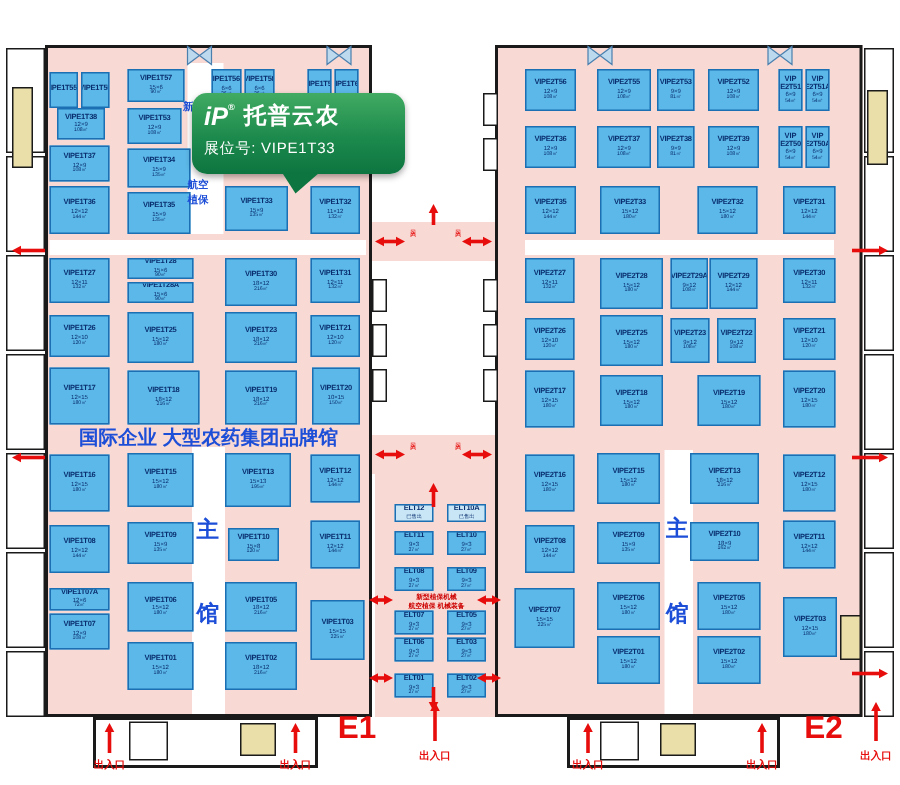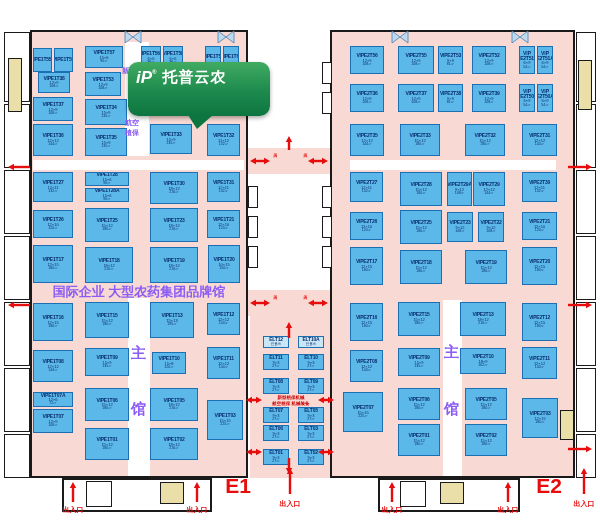--- a/index.html
+++ b/index.html
@@ -8,21 +8,21 @@
   .rect{position:absolute;box-sizing:border-box;}
   .booth{position:absolute;box-sizing:border-box;background:#5cb8e8;border:1px solid #1b6fb2;
          color:#0a2f70;display:flex;flex-direction:column;align-items:center;justify-content:center;
          text-align:center;line-height:1.08;overflow:hidden;}
   .booth.sold{background:#c9e6f6;}
   .booth .bid{font-weight:bold;font-size:5px;letter-spacing:-0.2px;}
   .booth .bpre{font-weight:bold;font-size:5px;}
   .booth .bsz{font-size:4px;}
   .booth .bar{font-size:3.5px;}
   .booth .bsub{font-size:3.5px;}
-  .txt{position:absolute;white-space:nowrap;color:#8b5cf6;}
+  .txt{position:absolute;white-space:nowrap;color:#1d4ed8;}
   .txt.v{writing-mode:vertical-rl;letter-spacing:0;}
   .txt.c{transform:translateX(-50%);}
   svg.overlay{position:absolute;left:0;top:0;pointer-events:none;z-index:40;}
   .banner{position:absolute;left:128px;top:62px;width:142px;height:54px;z-index:60;
           border-radius:10px;background:linear-gradient(180deg,#41ab62 0%,#1d8a4d 55%,#0d7540 100%);
           box-shadow:0 2px 4px rgba(0,0,0,0.35);color:#fff;padding:6px 8px;box-sizing:border-box;}
   .banner .row1{display:flex;align-items:center;gap:6px;}
   .banner .logo{font-style:italic;font-weight:bold;font-size:17px;line-height:1;}
   .banner .reg{font-size:6px;vertical-align:top;}
   .banner .btitle{font-weight:bold;font-size:15px;letter-spacing:1px;}
@@ -608,20 +608,21 @@
       <div class="txt c" style="left: 584px; top: 499px; font-size: 7px; font-weight: bold; color: rgb(230, 13, 12);">出入口</div>
       <div class="txt c" style="left: 238px; top: 474px; font-size: 21px; font-weight: bold; color: rgb(230, 13, 12);">E1</div>
       <div class="txt c" style="left: 549px; top: 474px; font-size: 21px; font-weight: bold; color: rgb(230, 13, 12);">E2</div>
     </div>
 
   <div class="banner">
     <div class="row1">
       <span class="logo"><span>iP</span><span class="reg">®</span></span>
       <span class="btitle">托普云农</span>
     </div>
+    <div class="bsub">展位号: VIPE1T33</div>
     <div class="tail"></div>
   </div>
 
   <svg class="overlay" id="arrow-svg" width="600" height="523">
       <line x1="254" y1="161" x2="266" y2="161" stroke="#e60d0c" stroke-width="2.4"></line>
       <polygon points="250,161 256,157.8 256,164.2" fill="#e60d0c"></polygon>
       <polygon points="270,161 264,164.2 264,157.8" fill="#e60d0c"></polygon>
       <line x1="312" y1="161" x2="324" y2="161" stroke="#e60d0c" stroke-width="2.4"></line>
       <polygon points="308,161 314,157.8 314,164.2" fill="#e60d0c"></polygon>
       <polygon points="328,161 322,164.2 322,157.8" fill="#e60d0c"></polygon>

